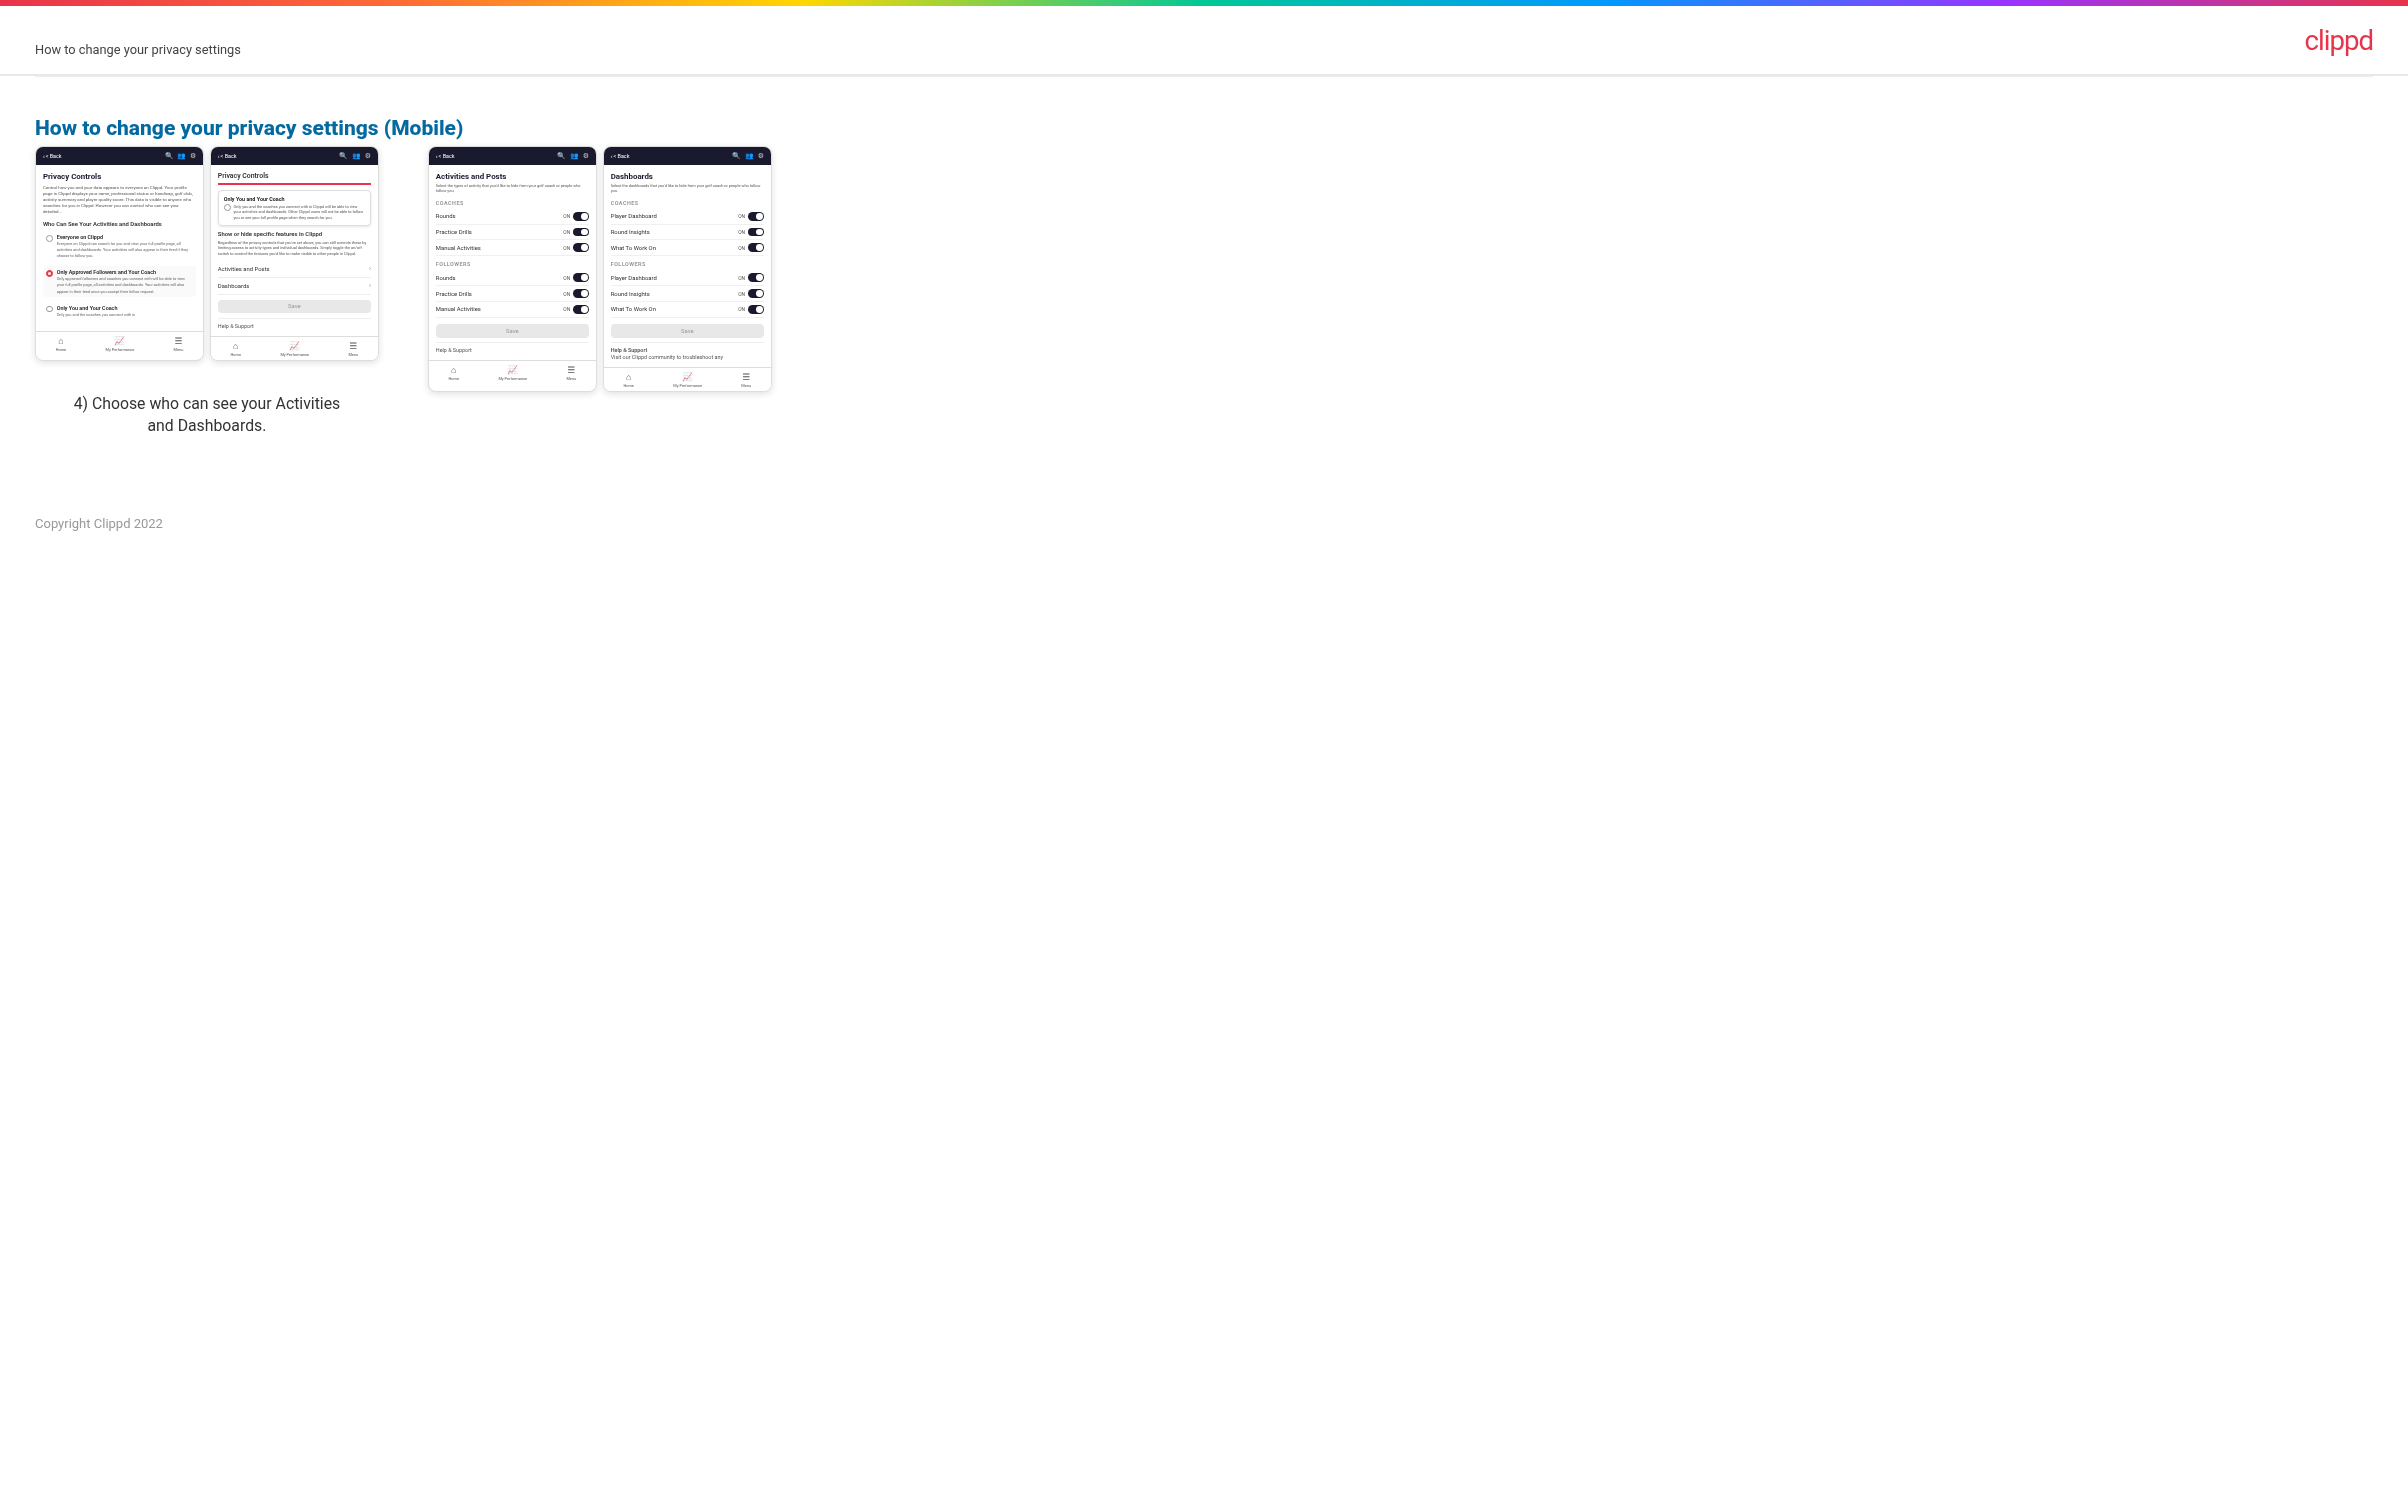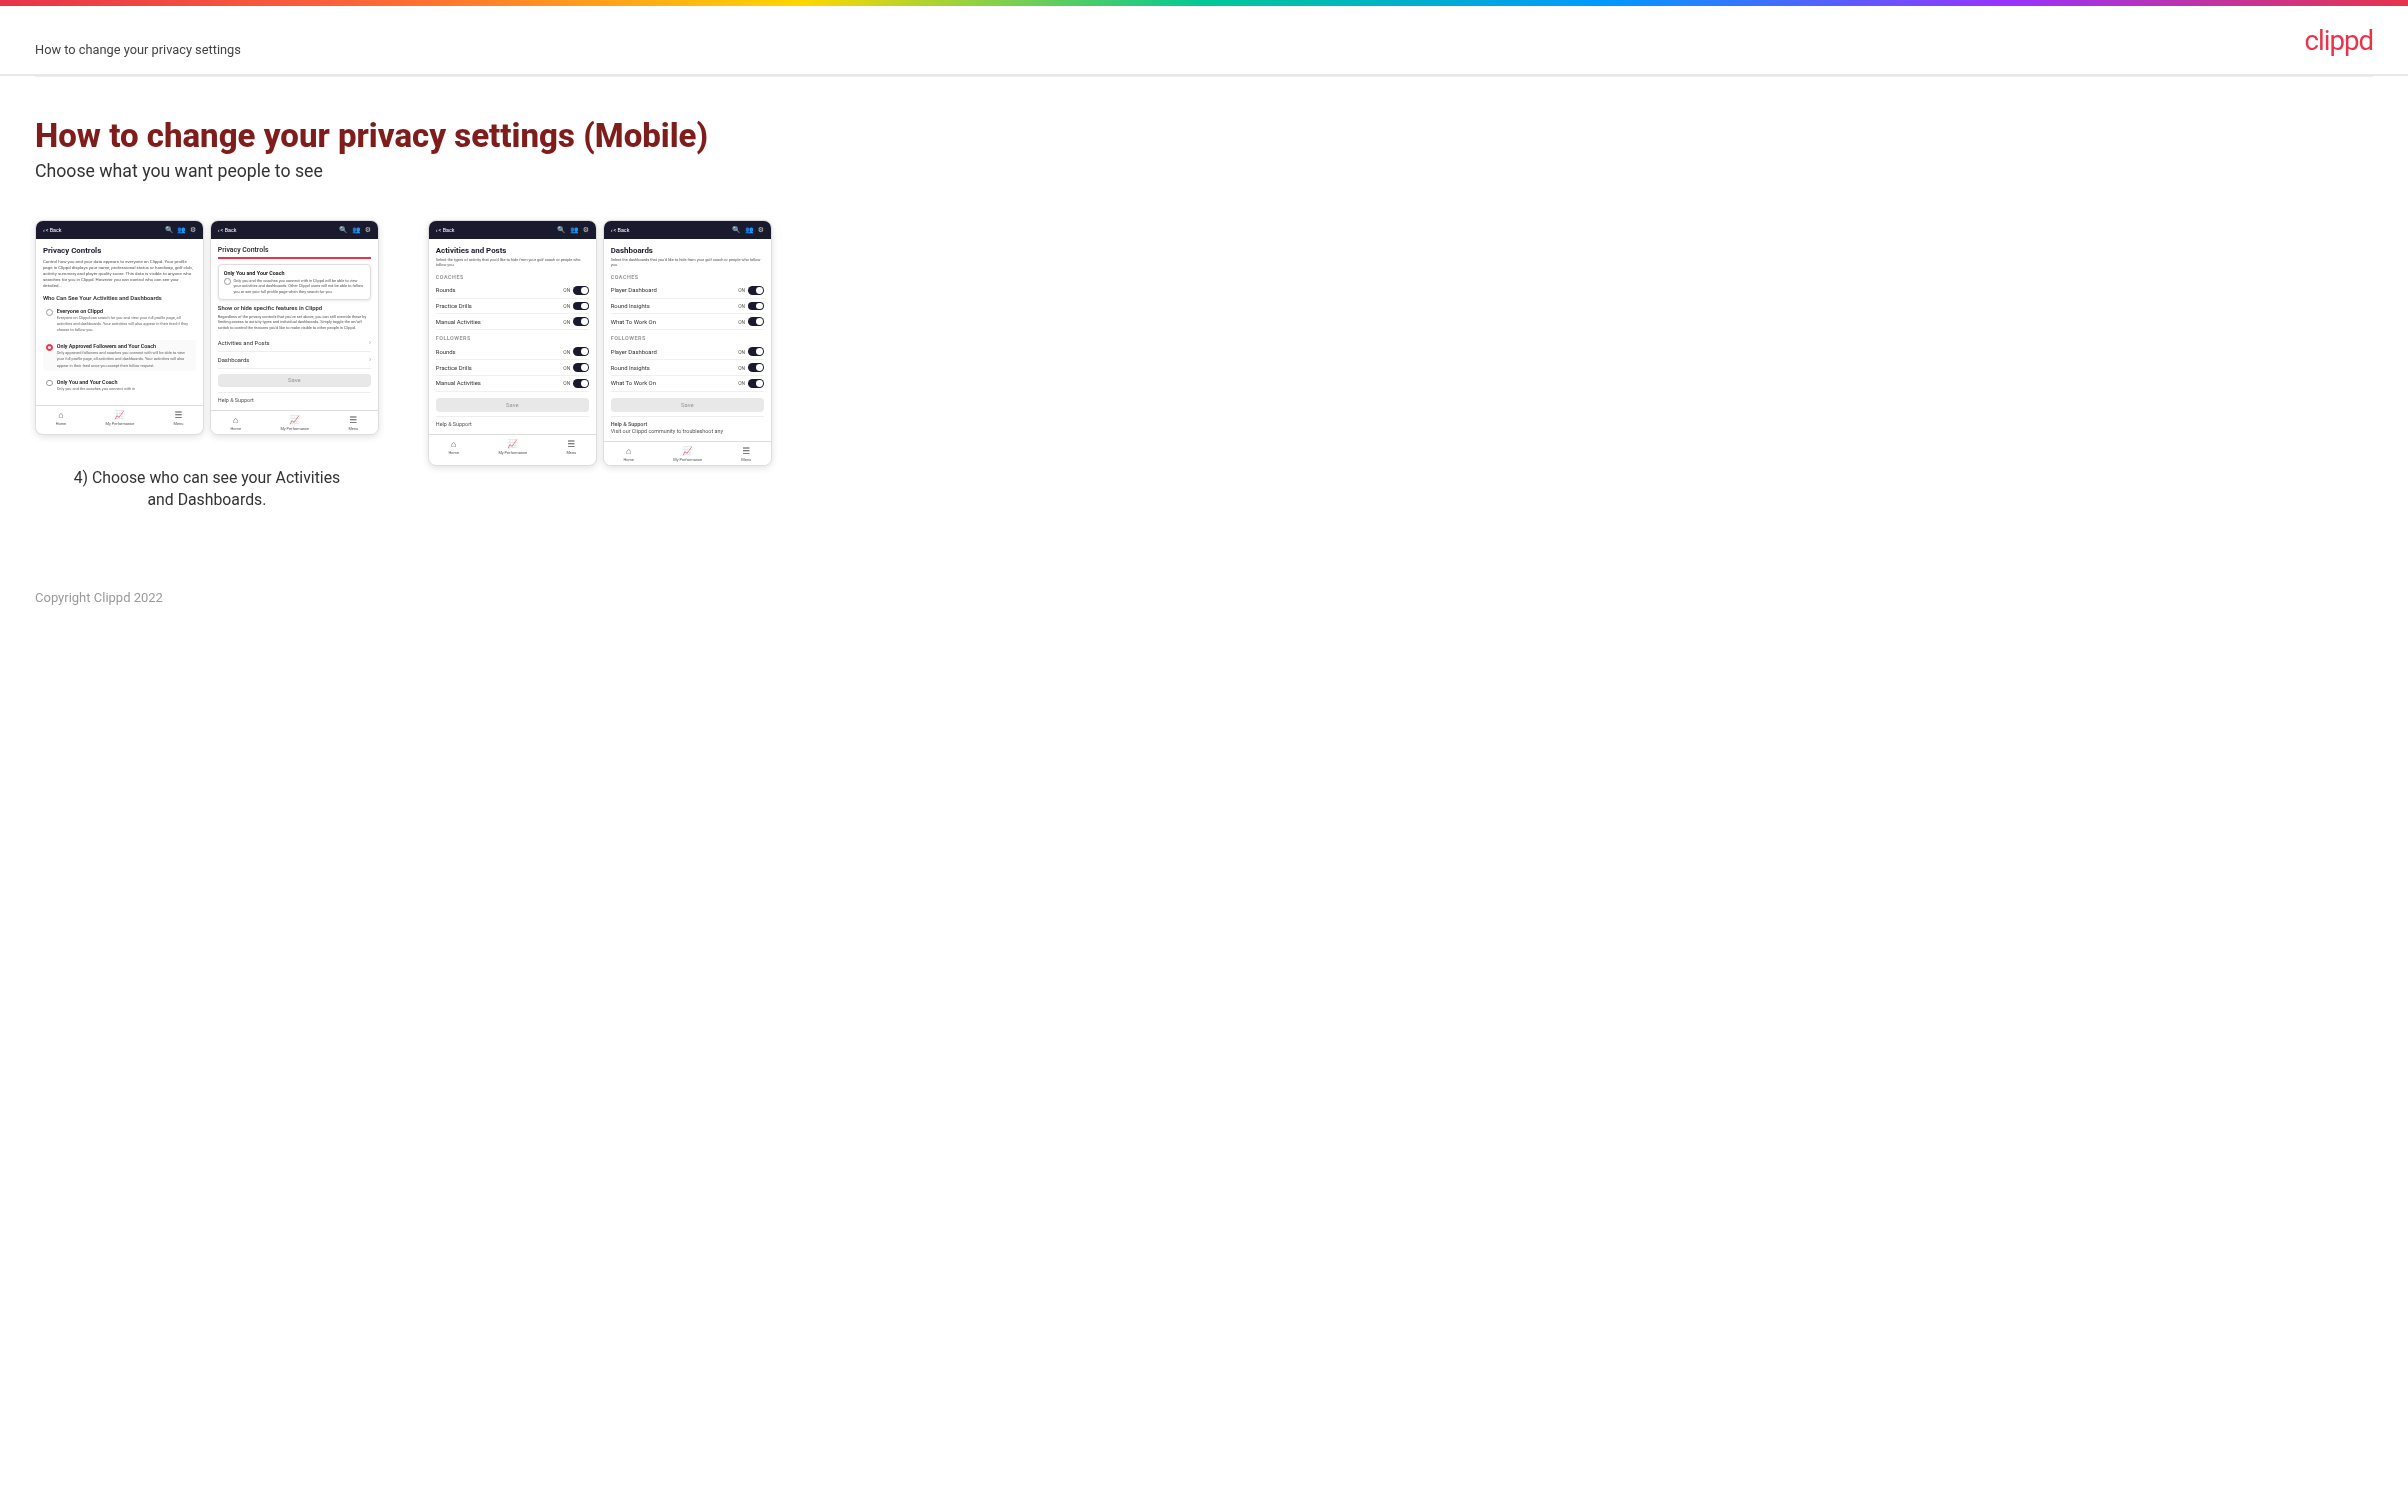--- a/index.html
+++ b/index.html
@@ -27,23 +27,23 @@
       font-weight: 400;
       color: #e8334a;
       letter-spacing: -1px;
     }
 
     
     .main {
       padding: 39px 35px 59px;
     }
     .page-title {
-      font-size: 33px;
+      font-size: 21px;
       font-weight: 800;
-      color: #7f1d1d;
+      color: #0369a1;
       margin-bottom: 5.9px;
     }
     .page-subtitle {
       font-size: 17.7px;
       color: #333;
       margin-bottom: 39px;
     }
 
     .phone-screen {
       width: 169px;
@@ -374,21 +374,20 @@
 
 <div class="header">
   <span class="header-title">How to change your privacy settings</span>
   <span class="logo">clippd</span>
 </div>
 
 <div style="height:1px; background:#eee; margin: 0 35px;"></div>
 
 <div class="main">
   <h1 class="page-title">How to change your privacy settings (Mobile)</h1>
-  <p class="page-subtitle">Choose what you want people to see</p>
 
   <div class="screenshots-main">
 
     <div class="left-pair">
       <div class="screens-pair-row">
 
         <div class="phone-screen">
           <div class="phone-nav-bar">
             <span class="nav-back">‹ <span style="font-size:5.4px">&lt; Back</span></span>
             <div class="nav-icons">

